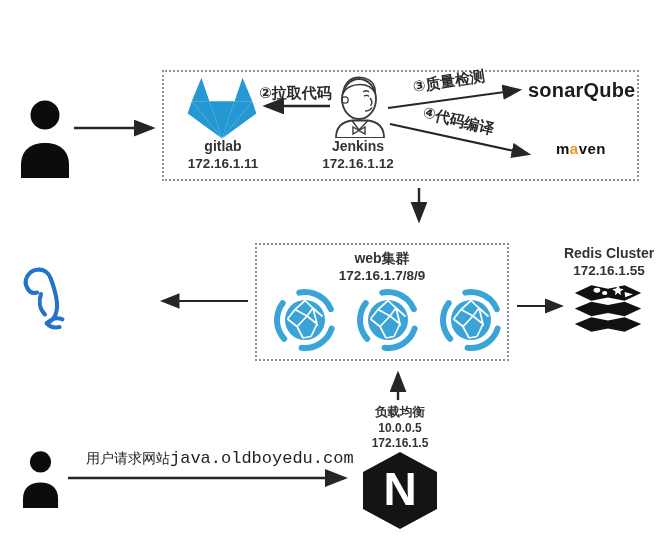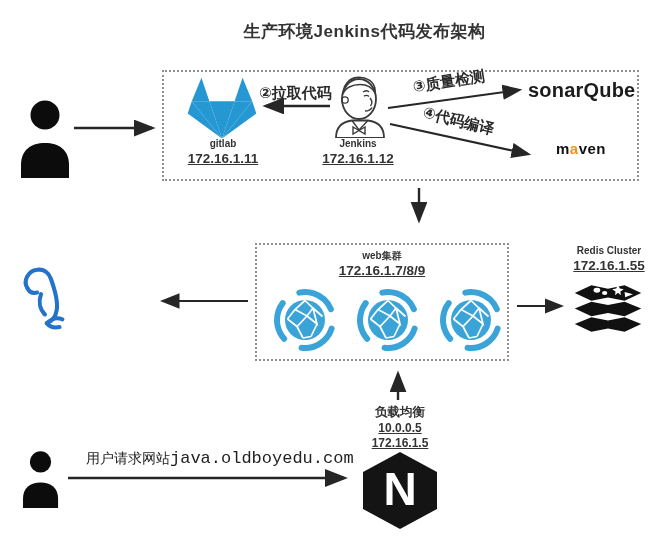--- a/index.html
+++ b/index.html
@@ -16,22 +16,22 @@
   #web-box  { left:255px; top:243px; width:254px; height:118px; }
 
   .step-label { font-size:15px; font-weight:bold; color:#2b2b2b; white-space:nowrap; }
   #step1 { left:70px;  top:105px; font-size:14px; }
   #step2 { left:259px; top:84px;  }
   #step3 { left:413px; top:78px;  transform:rotate(-9deg); transform-origin:left center; }
   #step4 { left:423px; top:103px; transform:rotate(14deg); transform-origin:left center; }
   #step5 { left:428px; top:194px; }
 
   .node-caption { text-align:center; font-weight:bold; color:#333; line-height:1.25; white-space:nowrap; }
-  .node-caption .nm { font-size:10px; display:block; }
-  .node-caption .ip { font-size:13.5px; display:block;text-decoration:underline; }
+  .node-caption .nm { font-size:14px; display:block; }
+  .node-caption .ip { font-size:13.5px; display:block; }
 
   #gitlab-caption  { left:177px; top:138px; width:92px; }
   #jenkins-caption { left:310px; top:138px; width:96px; }
   #webbox-caption  { left:255px; top:250px; width:254px; }
   #mysql-caption   { left:78px;  top:286px; width:76px; }
   #redis-caption   { left:562px; top:245px; width:94px; }
   #nginx-caption   { left:356px; top:405px; width:88px; font-size:12.5px; }
   #nginx-caption .ip { font-size:12px; }
 
   #sonarqube-label { left:528px; top:79px; font-size:20px; font-weight:bold; color:#1c1c1c; letter-spacing:0.2px;text-align:center; }
@@ -66,21 +66,20 @@
     <line x1="330" y1="106" x2="266" y2="106" stroke="#262626" stroke-width="2.4" marker-end="url(#ah)"></line>
     <line x1="388" y1="108" x2="519" y2="90" stroke="#262626" stroke-width="2.2" marker-end="url(#ah)"></line>
     <line x1="390" y1="124" x2="528" y2="154" stroke="#262626" stroke-width="2.2" marker-end="url(#ah)"></line>
     <line x1="419" y1="188" x2="419" y2="220" stroke="#262626" stroke-width="2.4" marker-end="url(#ah)"></line>
     <line x1="248" y1="301" x2="163" y2="301" stroke="#262626" stroke-width="2.2" marker-end="url(#ah)"></line>
     <line x1="517" y1="306" x2="561" y2="306" stroke="#262626" stroke-width="2.2" marker-end="url(#ah)"></line>
     <line x1="398" y1="400" x2="398" y2="374" stroke="#262626" stroke-width="2.4" marker-end="url(#ah)"></line>
     <line x1="68" y1="478" x2="344" y2="478" stroke="#262626" stroke-width="2.6" marker-end="url(#ah)"></line>
   </svg>
 
-  <div class="abs title">生产环境Jenkins代码发布架构</div>
 
   <div id="ci-box" class="abs dashed-box"></div>
   <div id="web-box" class="abs dashed-box"></div>
 
   <svg class="abs icon" style="left:20px; top:100px;" width="54" height="78" viewBox="0 0 54 78">
     <circle cx="25" cy="15" r="14.5" fill="#0c0c0c"></circle>
     <path d="M1,78 L1,65 C1,50 11,43 25,43 C39,43 49,50 49,65 L49,78 Z" fill="#0c0c0c"></path>
   </svg>
 
   <div id="step2" class="abs step-label">②拉取代码</div>

